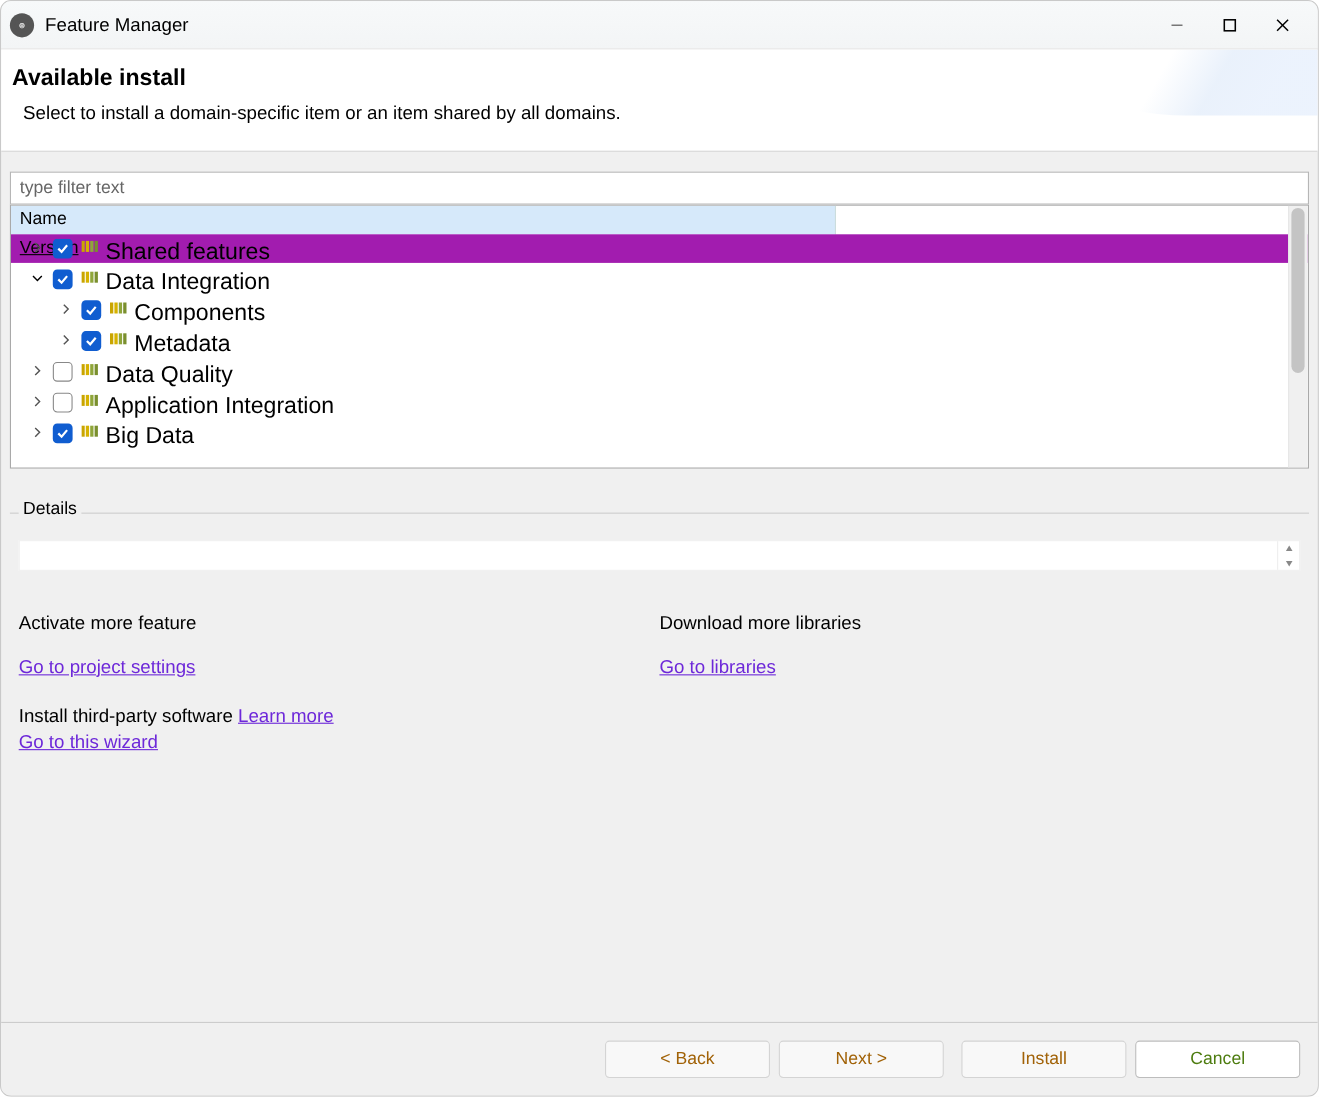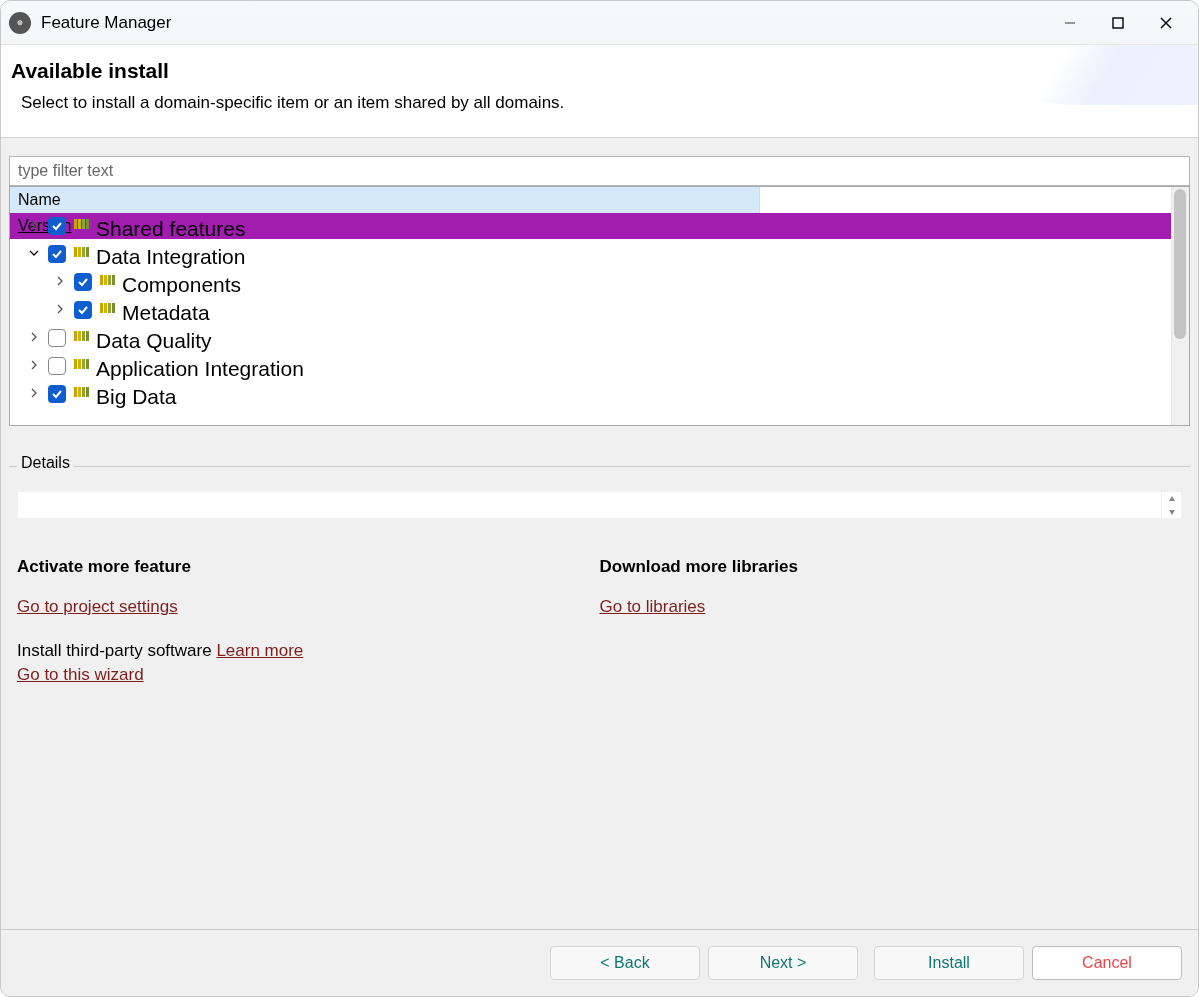--- a/index.html
+++ b/index.html
@@ -234,25 +234,25 @@
     padding: 30px 8px 8px 8px;
     font-size: 17px;
     color:#000;
   }
   .links-grid {
     display: flex;
   }
   .links-col { flex: 1; }
   .links-col h3 {
     font-size: 17px;
-    font-weight: 700;
+    font-weight: 400;
     margin: 0 0 20px 0;
   }
   a.link {
-    color: #7f1d1d;
+    color: #6d28d9;
     text-decoration: underline;
     cursor: pointer;
   }
   .third-party {
     margin-top: 24px;
   }
   .third-party .line1 span { }
   .third-party .line2 { margin-top: 4px; }
 
   
@@ -270,28 +270,28 @@
     min-width: 150px;
     height: 34px;
     font-size: 16px;
     border: 1px solid #d4d4d4;
     background: #fdfdfd;
     border-radius: 4px;
     padding: 0 18px;
     cursor: pointer;
   }
   .footer button.disabled {
-    color: #0f766e;
+    color: #a16207;
     background: #f8f8f8;
     cursor: default;
   }
   .footer button.primary {
     border: 1px solid #bdbdbd;
     background: #fff;
-    color: #ef4444;
+    color: #4d7c0f;
   }
 </style>
 </head>
 <body>
 
 <div class="window">
 
   <div class="titlebar">
     <span class="app-icon">
       <svg viewBox="0 0 24 24" width="14" height="14">

